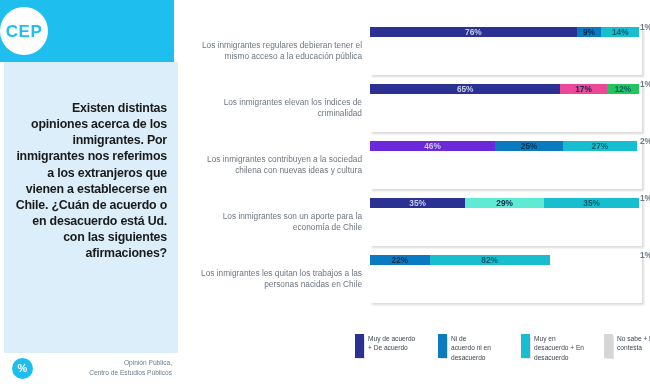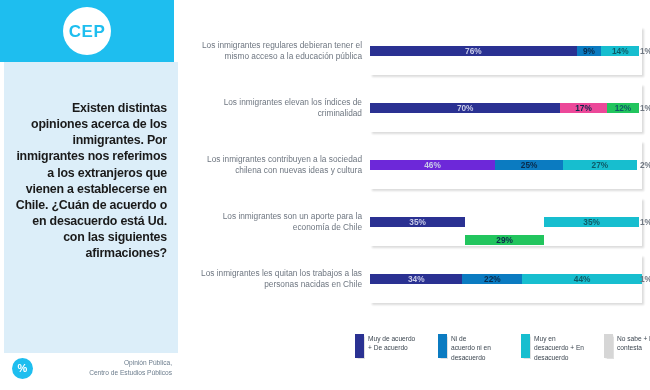--- a/index.html
+++ b/index.html
@@ -13,21 +13,21 @@
 
   
   #sidebar {
     position: absolute; left: 0; top: 0;
     width: 180px; height: 390px;
   }
   #brand-block {
     position: absolute; left: 0; top: 0;
     width: 174px; height: 62px;
     background: #1EBEEF;
-    display: flex; align-items: center; justify-content: center;
+    display: flex; align-items: center; justify-content: flex-start;
   }
   #brand-circle {
     width: 48px; height: 48px; border-radius: 50%;
     background: #ffffff;
     display: flex; align-items: center; justify-content: center;
   }
   #brand-circle span {
     color: #1EBEEF; font-weight: bold; font-size: 17px;
     letter-spacing: 0.5px; line-height: 1;
   }
@@ -77,21 +77,21 @@
   }
   .row-label {
     width: 180px; padding-right: 8px;
     text-align: right;
     font-size: 8.3px; line-height: 1.38;
     color: #6E7680;
   }
   .bar {
     position: relative;
     width: 272px; height: 48px;
-    display: flex; align-items: center;
+    display: flex; align-items: flex-start;
     box-shadow: 1.5px 1.5px 2px rgba(0,0,0,0.14);
   }
   .seg {
     display: flex; align-items: center; justify-content: center;
     font-size: 8.3px; font-weight: bold;
     overflow: hidden; white-space: nowrap;
   }
   .seg.s0 { background: #2A3192; color: #C9CCE8; }
   .seg.s1 { background: #0B7BC1; color: #0A2A4A; }
   .seg.s2 { background: #17BECF; color: #0E5A66; }
@@ -165,21 +165,21 @@
             </div>
             <div class="seg s3 tiny" style="flex: 0 0 2.72px; background: rgb(214, 214, 214);">
               <span style="position: absolute; right: -11px;">1%</span>
             </div>
           </div>
         </div>
         <div class="row" style="top: 84px;">
           <div class="row-label">Los inmigrantes elevan los índices de criminalidad</div>
           <div class="bar">
             <div class="seg s0" style="flex: 0 0 190.4px; background: rgb(42, 49, 146);">
-              <span>70%</span>
+              <span>65%</span>
             </div>
             <div class="seg s1" style="flex: 0 0 46.24px; background: #ec4899;">
               <span>17%</span>
             </div>
             <div class="seg s2" style="flex: 0 0 32.64px; background: #22c55e;">
               <span>12%</span>
             </div>
             <div class="seg s3 tiny" style="flex: 0 0 2.72px; background: rgb(214, 214, 214);">
               <span style="position: absolute; right: -11px;">1%</span>
             </div>
@@ -201,42 +201,39 @@
               <span style="position: absolute; right: -11px;">2%</span>
             </div>
           </div>
         </div>
         <div class="row" style="top: 198px;">
           <div class="row-label">Los inmigrantes son un aporte para la economía de Chile</div>
           <div class="bar">
             <div class="seg s0" style="flex: 0 0 95.2px; background: rgb(42, 49, 146);">
               <span>35%</span>
             </div>
-            <div class="seg s1" style="flex: 0 0 78.88px; background: #22c55e; margin-top: 36px;">
+            <div class="seg s1" style="flex: 0 0 78.88px; background: #5eead4;">
               <span>29%</span>
             </div>
             <div class="seg s2" style="flex: 0 0 95.2px; background: rgb(23, 190, 207);">
               <span>35%</span>
             </div>
             <div class="seg s3 tiny" style="flex: 0 0 2.72px; background: rgb(214, 214, 214);">
               <span style="position: absolute; right: -11px;">1%</span>
             </div>
           </div>
         </div>
         <div class="row" style="top: 255px;">
           <div class="row-label">Los inmigrantes les quitan los trabajos a las personas nacidas en Chile</div>
           <div class="bar">
-            <div class="seg s0" style="flex: 0 0 92.48px; background: rgb(42, 49, 146);">
-              <span>34%</span>
-            </div>
             <div class="seg s1" style="flex: 0 0 59.84px; background: rgb(11, 123, 193);">
               <span>22%</span>
             </div>
             <div class="seg s2" style="flex: 0 0 119.68px; background: rgb(23, 190, 207);">
-              <span>44%</span>
+              <span>82%</span>
             </div>
             <div class="seg s3 tiny" style="flex: 0 0 2.72px; background: rgb(214, 214, 214);">
               <span style="position: absolute; right: -11px;">1%</span>
             </div>
           </div>
         </div>
       </div>
   </div>
 
   <div id="legend">

